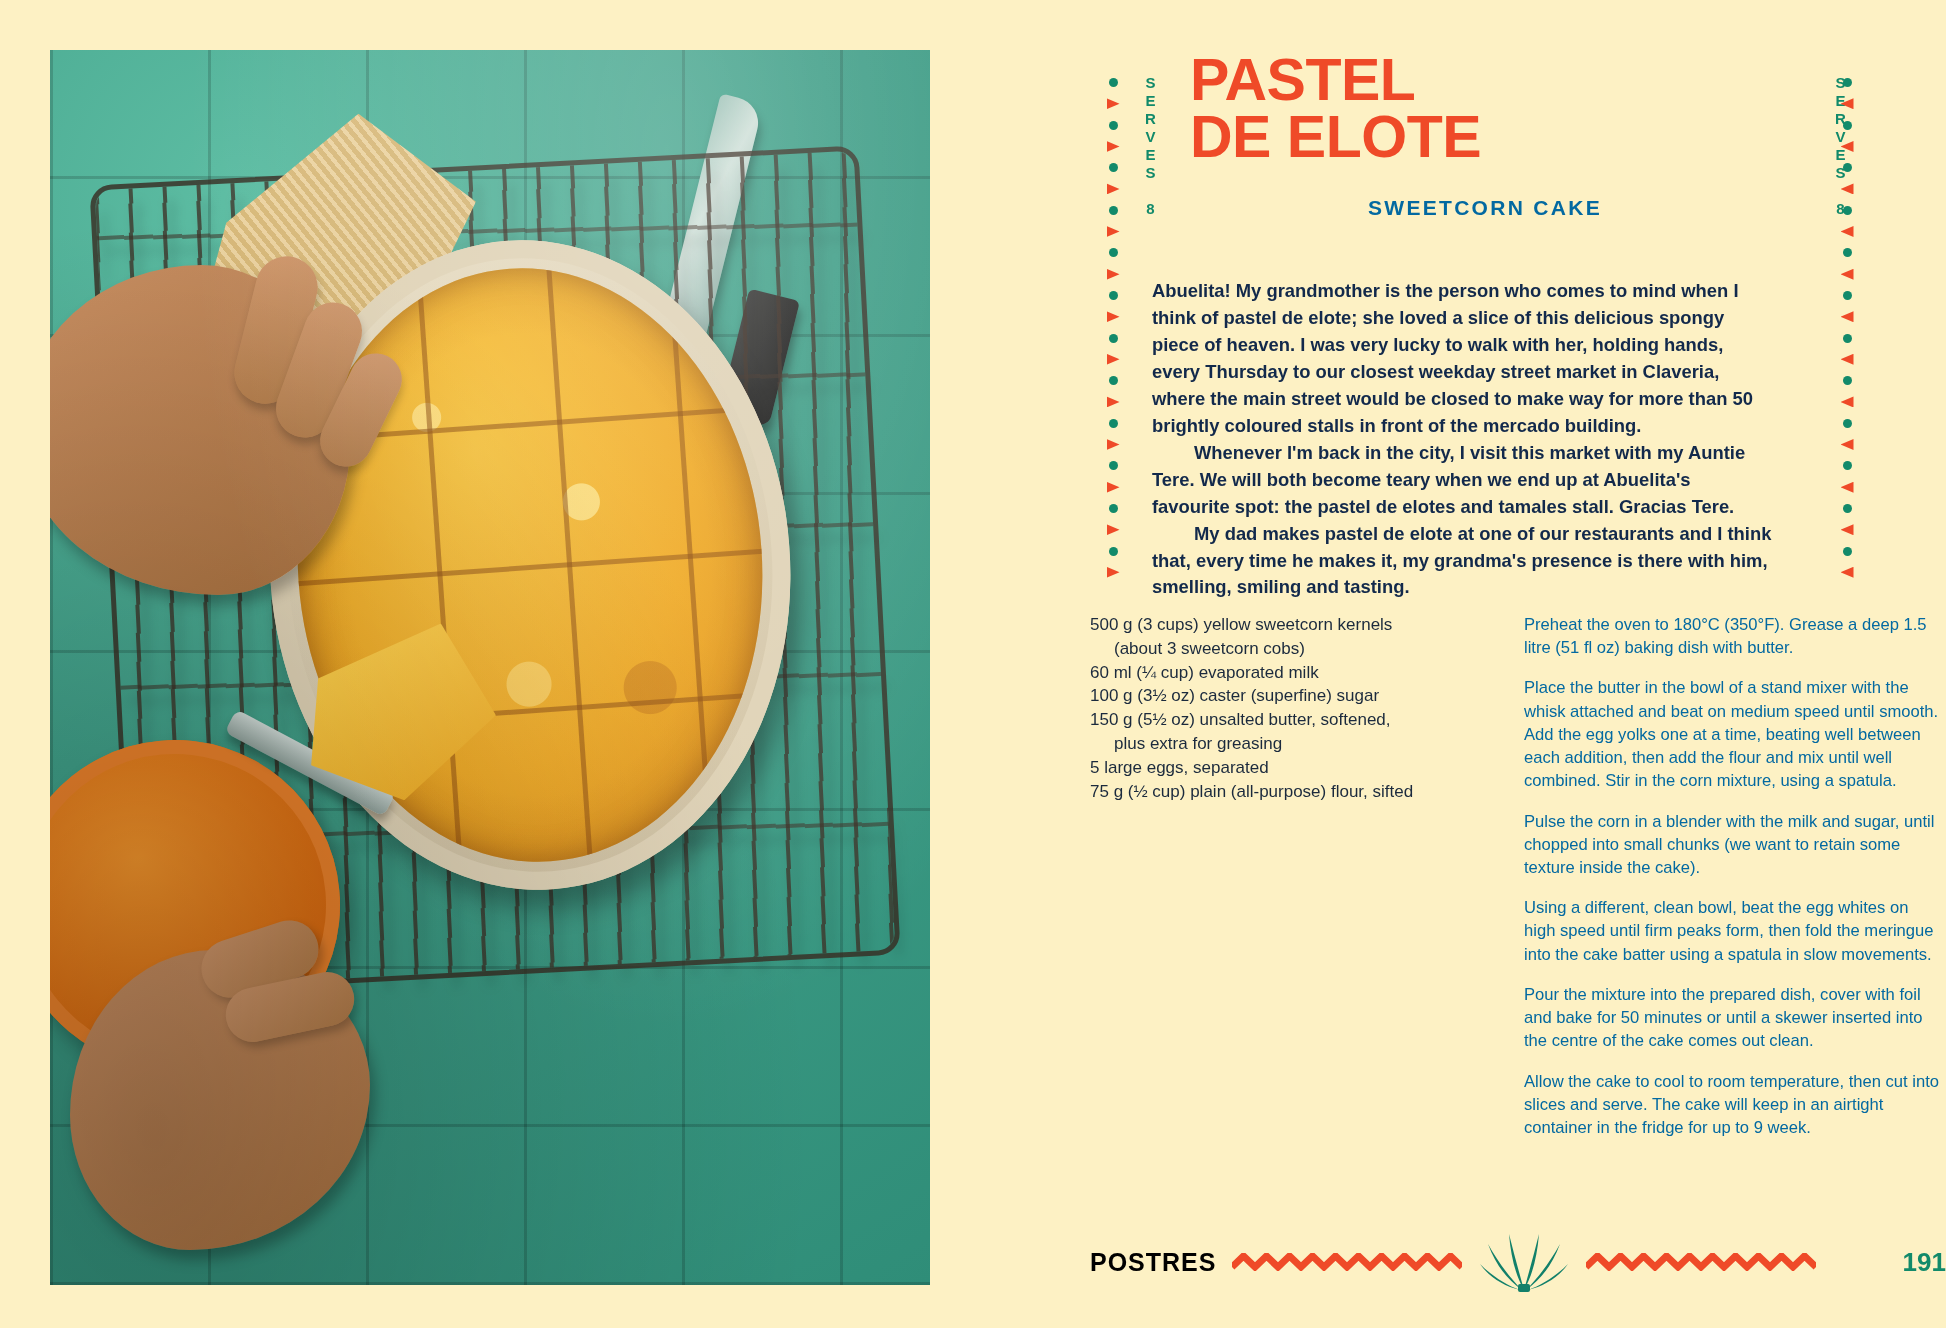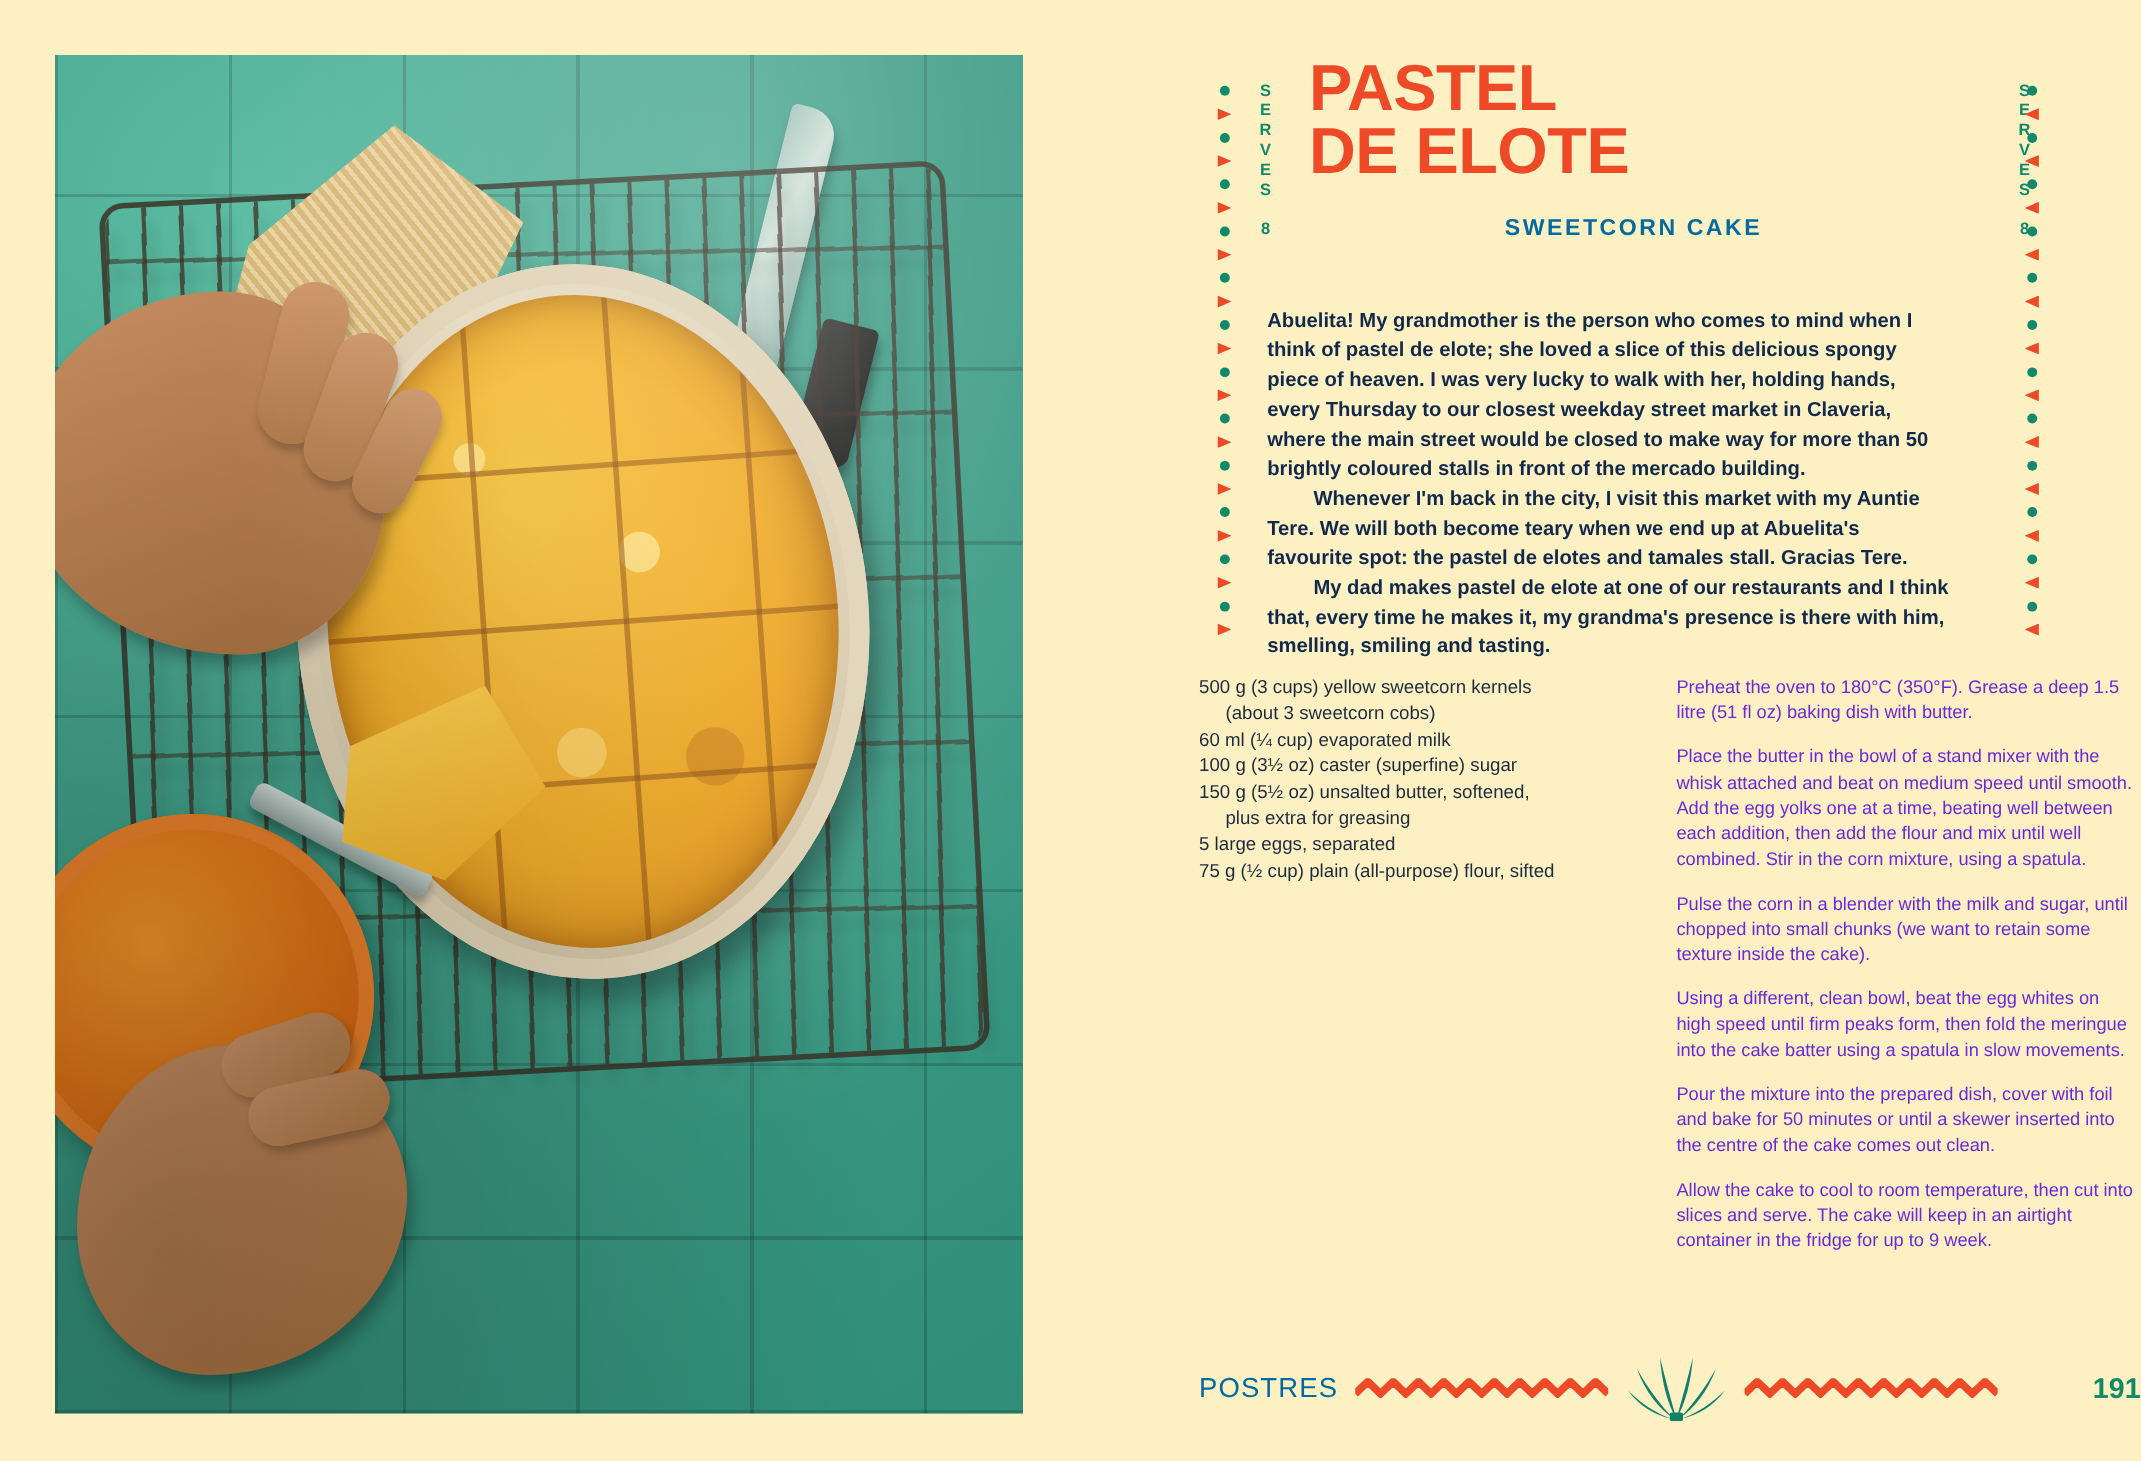--- a/index.html
+++ b/index.html
@@ -223,33 +223,33 @@
     position: absolute; left: 50px; top: 613px; width: 390px;
     color: #1b2a3d;
     font-size: 17px;
     line-height: 1.40;
   }
   #ingredients .ing { }
   #ingredients .ing .cont { display: block; padding-left: 24px; }
 
   #method {
     position: absolute; left: 484px; top: 613px; width: 420px;
-    color: #6d28d9;
+    color: #0369a1;
     font-size: 16.6px;
     line-height: 1.40;
   }
   #method p { margin: 0 0 17px 0; }
 
   
   #footer {
     position: absolute; left: 50px; bottom: 36px; width: 856px;
     display: flex; align-items: center; gap: 16px;
   }
   #footer-label {
-    color: #0369a1; font-weight: 400; font-size: 25px; letter-spacing: 1px;
+    color: #000000; font-weight: 700; font-size: 25px; letter-spacing: 1px;
   }
   .zigrow {
     height: 18px; flex: 0 0 auto;
     background-image: linear-gradient(135deg, #ef4a28 50%, transparent 50%),
                       linear-gradient(45deg, #ef4a28 50%, transparent 50%);
   }
   .zigrow {
     width: 230px;
     background: repeating-linear-gradient(90deg, transparent 0 0, transparent 0 0);
     position: relative;

